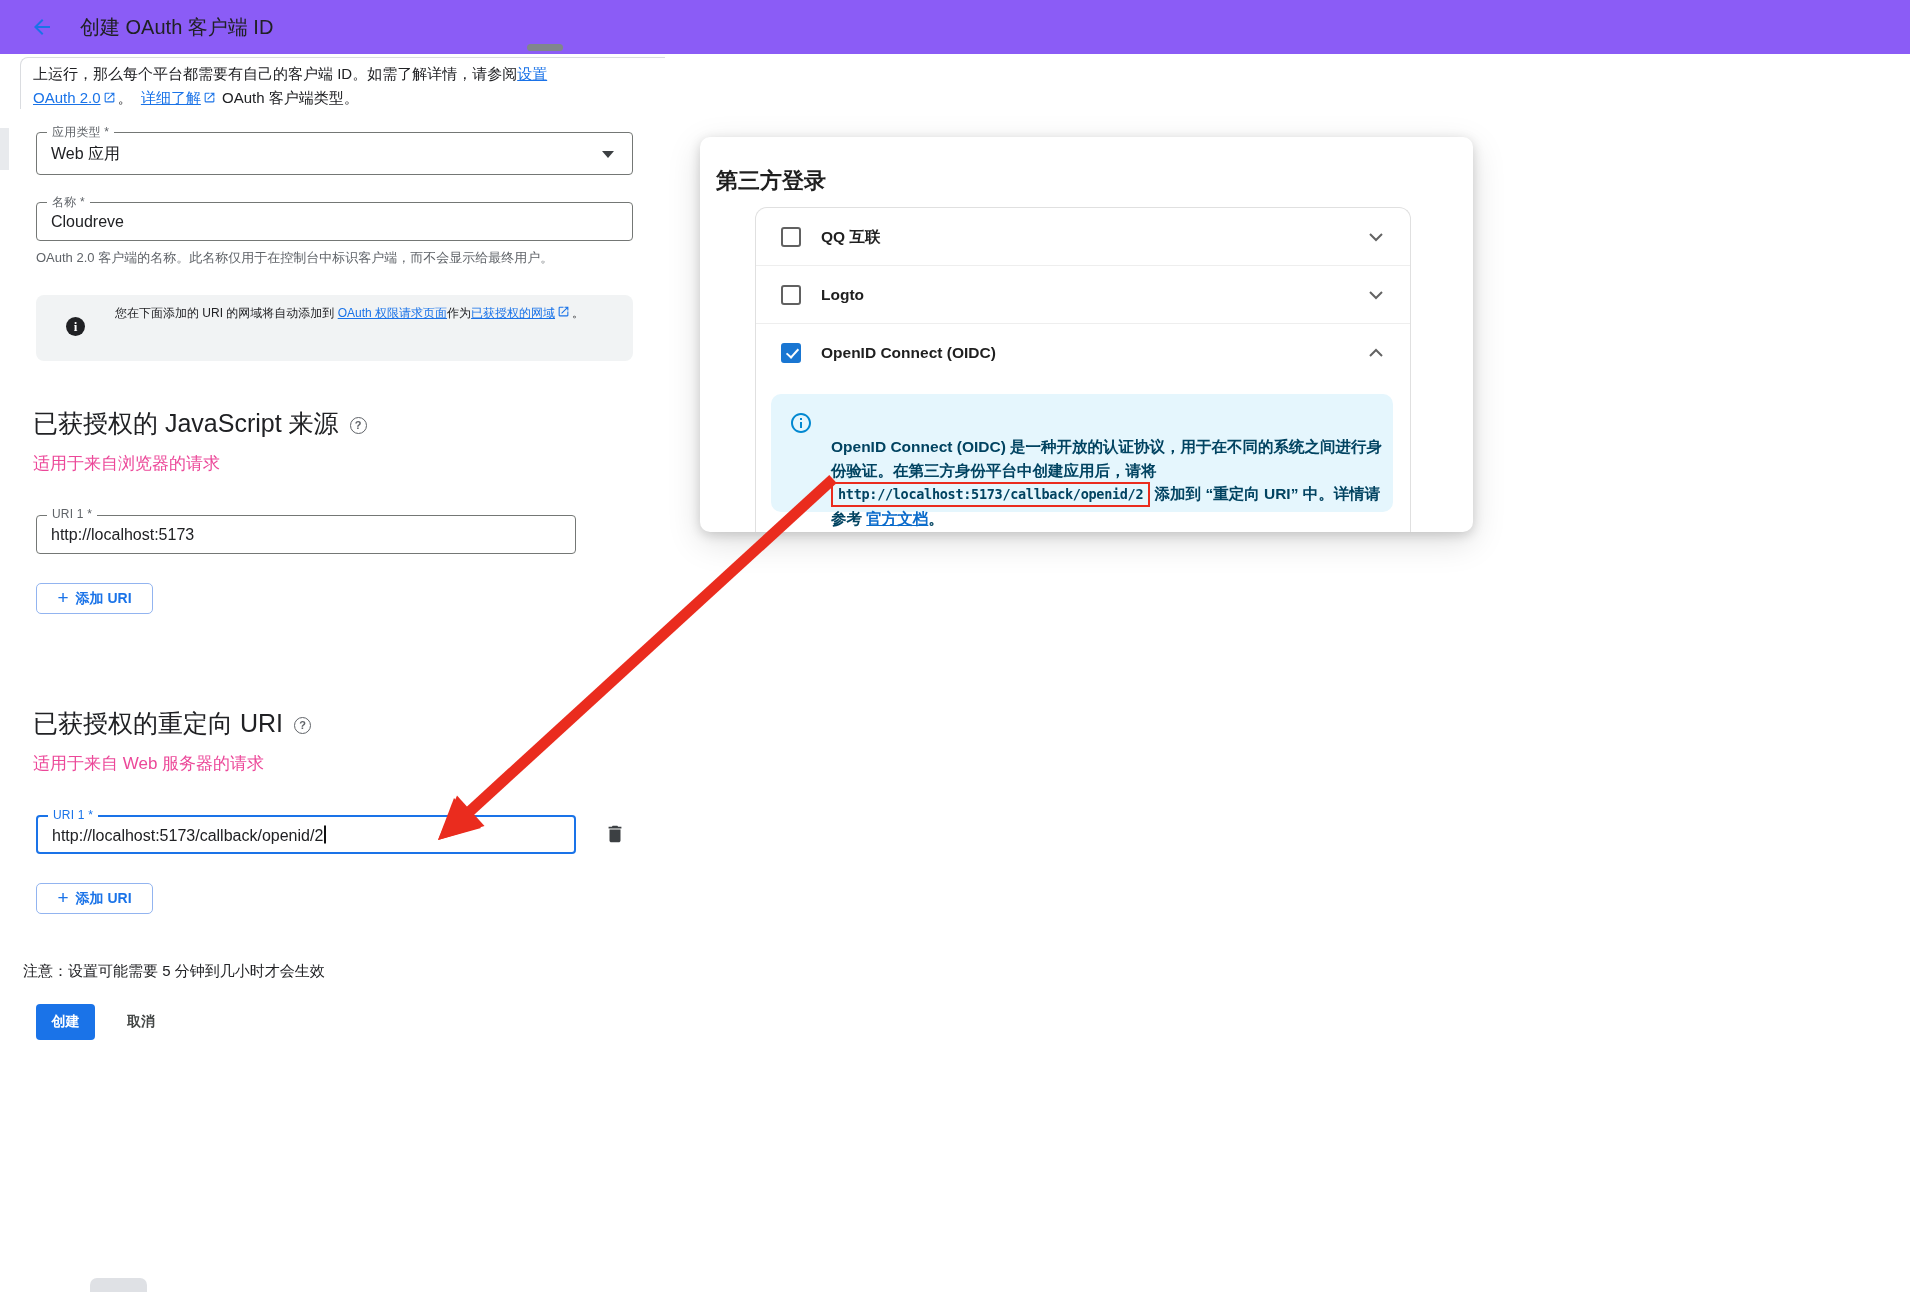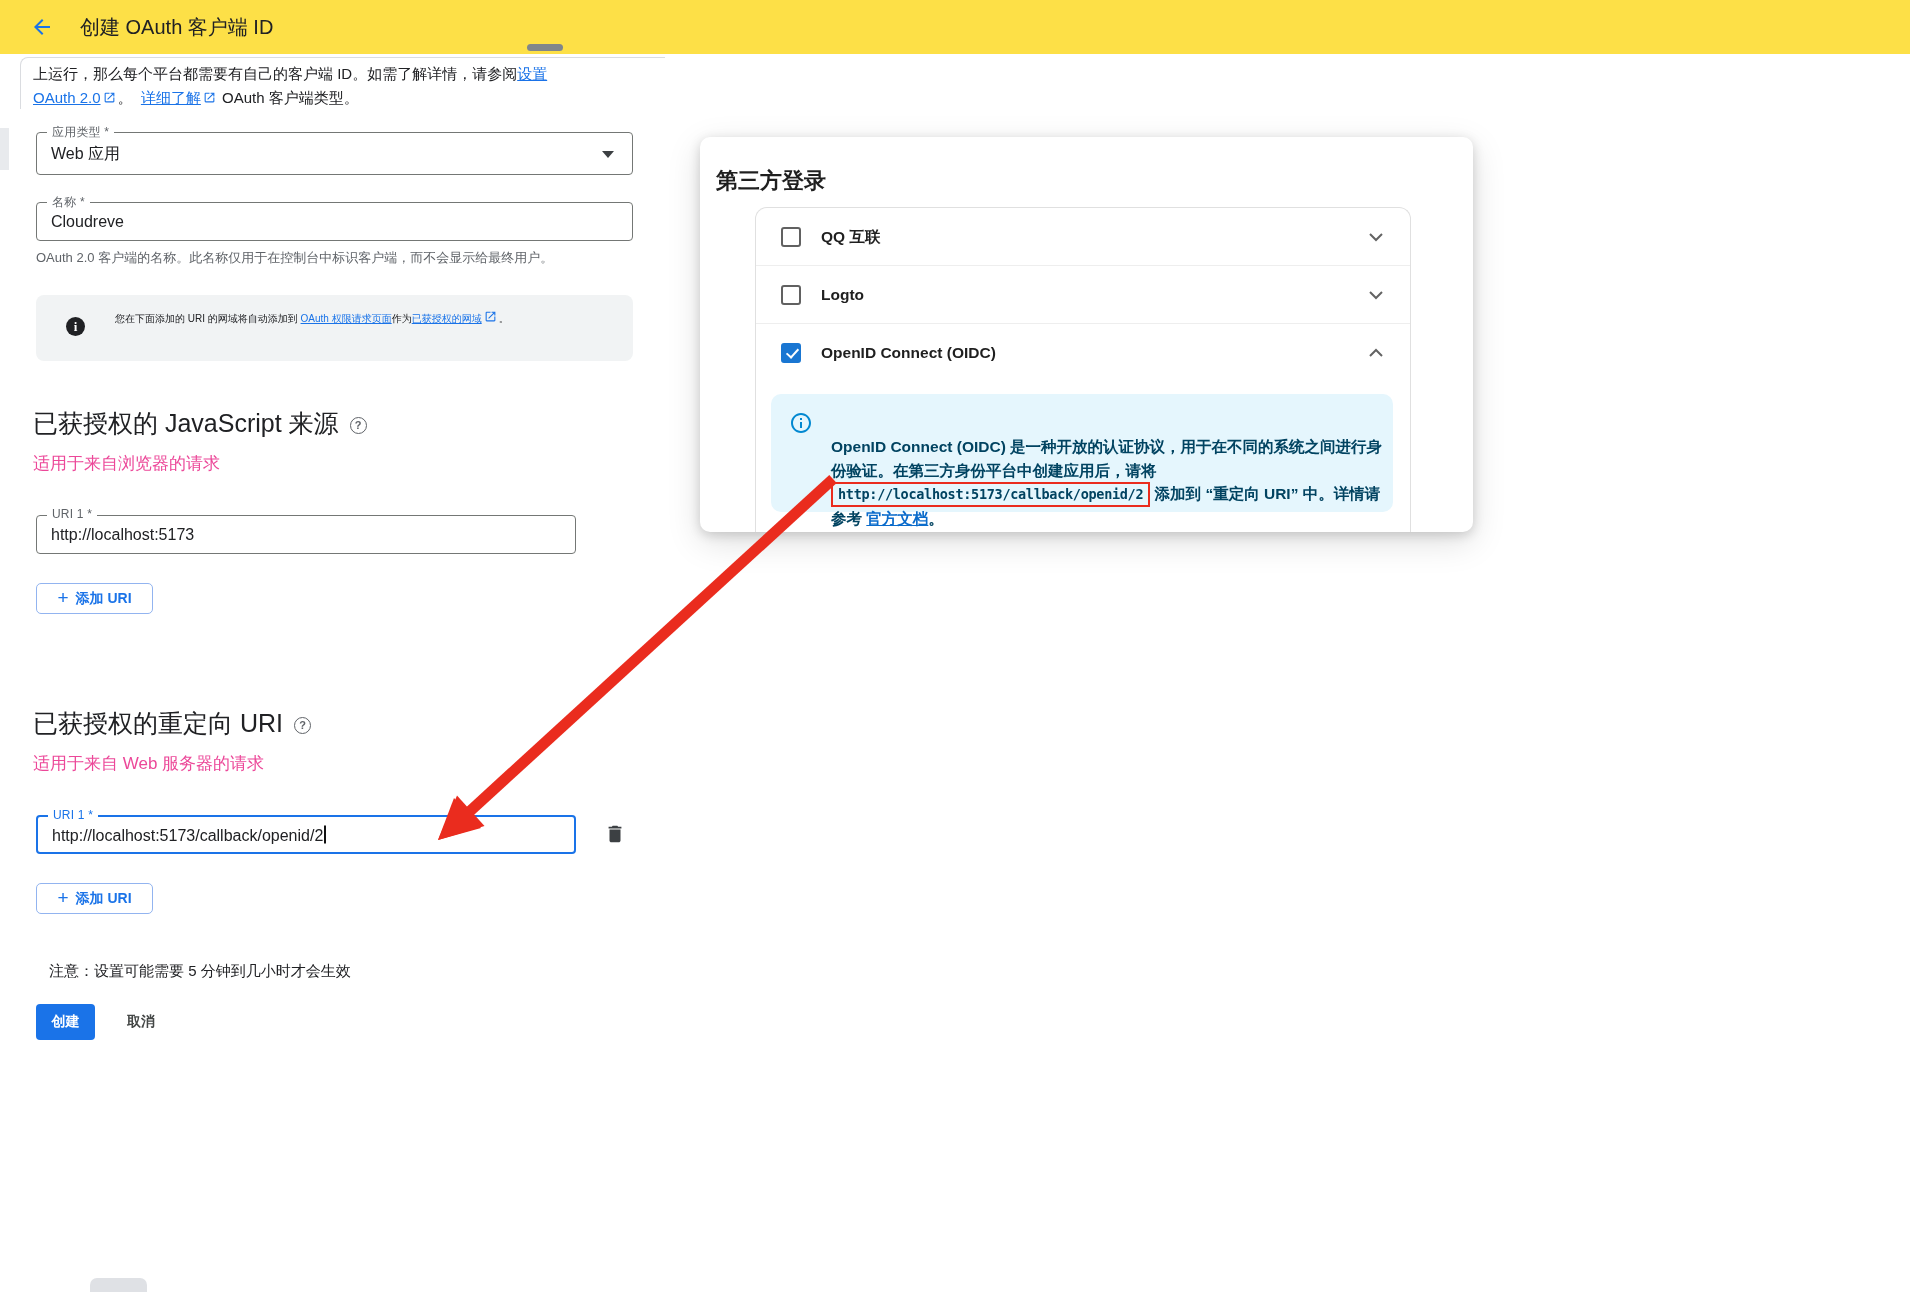--- a/index.html
+++ b/index.html
@@ -1,21 +1,21 @@
 <!DOCTYPE html>
 <html><head>
 <meta charset="utf-8">
 <style>
   * { margin:0; padding:0; box-sizing:border-box; }
   html,body { background:#fff; }
   body { font-family:"Liberation Sans", sans-serif; color:#202124; }
   #screen { position:relative; width:1910px; height:1292px; background:#fff; overflow:hidden; }
 
   
-  .topbar { position:absolute; left:0; top:0; width:100%; height:54px; background:#fde047; }
+  .topbar { position:absolute; left:0; top:0; width:100%; height:54px; background:#8b5cf6; }
   .back-btn { position:absolute; left:30px; top:15px; width:24px; height:24px; cursor:pointer; }
   .back-btn svg { fill:#1a73e8; width:24px; height:24px; }
   .page-title { position:absolute; left:80px; top:14px; font-size:20px; color:#202124; font-weight:400; }
 
   
   .card-edge { position:absolute; left:20px; top:57px; width:645px; height:52px;
     border-top:1px solid #dadce0; border-left:1px solid #dadce0; border-top-left-radius:8px; }
   .crop-dash { position:absolute; left:527px; top:44px; width:36px; height:7px; background:#80868b; border-radius:3.5px; }
   .left-strip { position:absolute; left:0; top:128px; width:9px; height:42px; background:#e8eaed; }
   .bottom-pill { position:absolute; left:90px; top:1278px; width:57px; height:14px; background:#dfe1e5; border-radius:7px 7px 0 0; }
@@ -34,39 +34,39 @@
   .caret { display:inline-block; width:2px; height:18px; background:#111; vertical-align:-3px; margin-left:1px; }
   .dd-arrow { position:absolute; right:18px; top:50%; margin-top:-3px; width:0; height:0;
     border-left:6px solid transparent; border-right:6px solid transparent; border-top:7px solid #3c4043; }
 
   .helper { position:absolute; font-size:13px; color:#5f6368; }
 
   
   .notice { position:absolute; left:36px; top:295px; width:597px; height:66px; background:#f1f3f4; border-radius:8px; }
   .info-dot { position:absolute; left:30px; top:22px; width:19px; height:19px; border-radius:50%; background:#202124; color:#fff;
     font-size:13px; font-weight:700; display:flex; align-items:center; justify-content:center; font-family:"Liberation Serif", serif; }
-  .notice-text { position:absolute; left:79px; top:10px; width:505px; font-size:10px; line-height:28px; color:#202124; }
+  .notice-text { position:absolute; left:79px; top:10px; width:505px; font-size:12px; line-height:17px; color:#202124; }
 
   
   .h1 { position:absolute; font-size:25px; font-weight:400; color:#202124; display:flex; align-items:center; gap:11px; }
   .help-ic { width:17px; height:17px; border:1.4px solid #5f6368; border-radius:50%; color:#5f6368; font-size:11px;
     display:flex; align-items:center; justify-content:center; font-weight:700; margin-top:3px; }
   .sub { position:absolute; font-size:17px; color:#ec4899; }
 
   
   .add-btn { position:absolute; width:117px; height:31px; border:1px solid #92b4f0; border-radius:5px; background:#fff;
     color:#1a73e8; font-size:14px; font-weight:700; display:flex; align-items:center; justify-content:center; gap:7px; cursor:pointer; }
   .plus { font-size:19px; font-weight:400; margin-top:-2px; }
 
   
   .trash-btn { position:absolute; left:604px; top:823px; width:24px; height:24px; cursor:pointer; }
   .trash-btn svg { width:22px; height:22px; fill:#3c4043; }
 
   
-  .note { position:absolute; left:49px; top:962px; font-size:15px; color:#202124; }
+  .note { position:absolute; left:23px; top:962px; font-size:15px; color:#202124; }
   .create-btn { position:absolute; left:36px; top:1004px; width:59px; height:36px; background:#1a73e8; color:#fff;
     border-radius:4px; font-size:14px; font-weight:700; display:flex; align-items:center; justify-content:center; cursor:pointer; }
   .cancel-btn { position:absolute; left:119px; top:1004px; height:36px; display:flex; align-items:center; color:#444746;
     font-size:14px; font-weight:700; cursor:pointer; padding:0 8px; }
 
   
   .pcard { position:absolute; left:700px; top:137px; width:773px; height:395px; background:#fff; border-radius:10px;
     box-shadow:0 3px 12px rgba(0,0,0,.16), 0 10px 34px rgba(0,0,0,.13); overflow:hidden; }
   .ptitle { position:absolute; left:16px; top:17px; font-size:22px; font-weight:700; color:#1f1f1f;margin-top:12px; }
   .plist { position:absolute; left:55px; top:70px; width:656px; height:326px; border:1px solid #e0e0e0; border-bottom:none;

